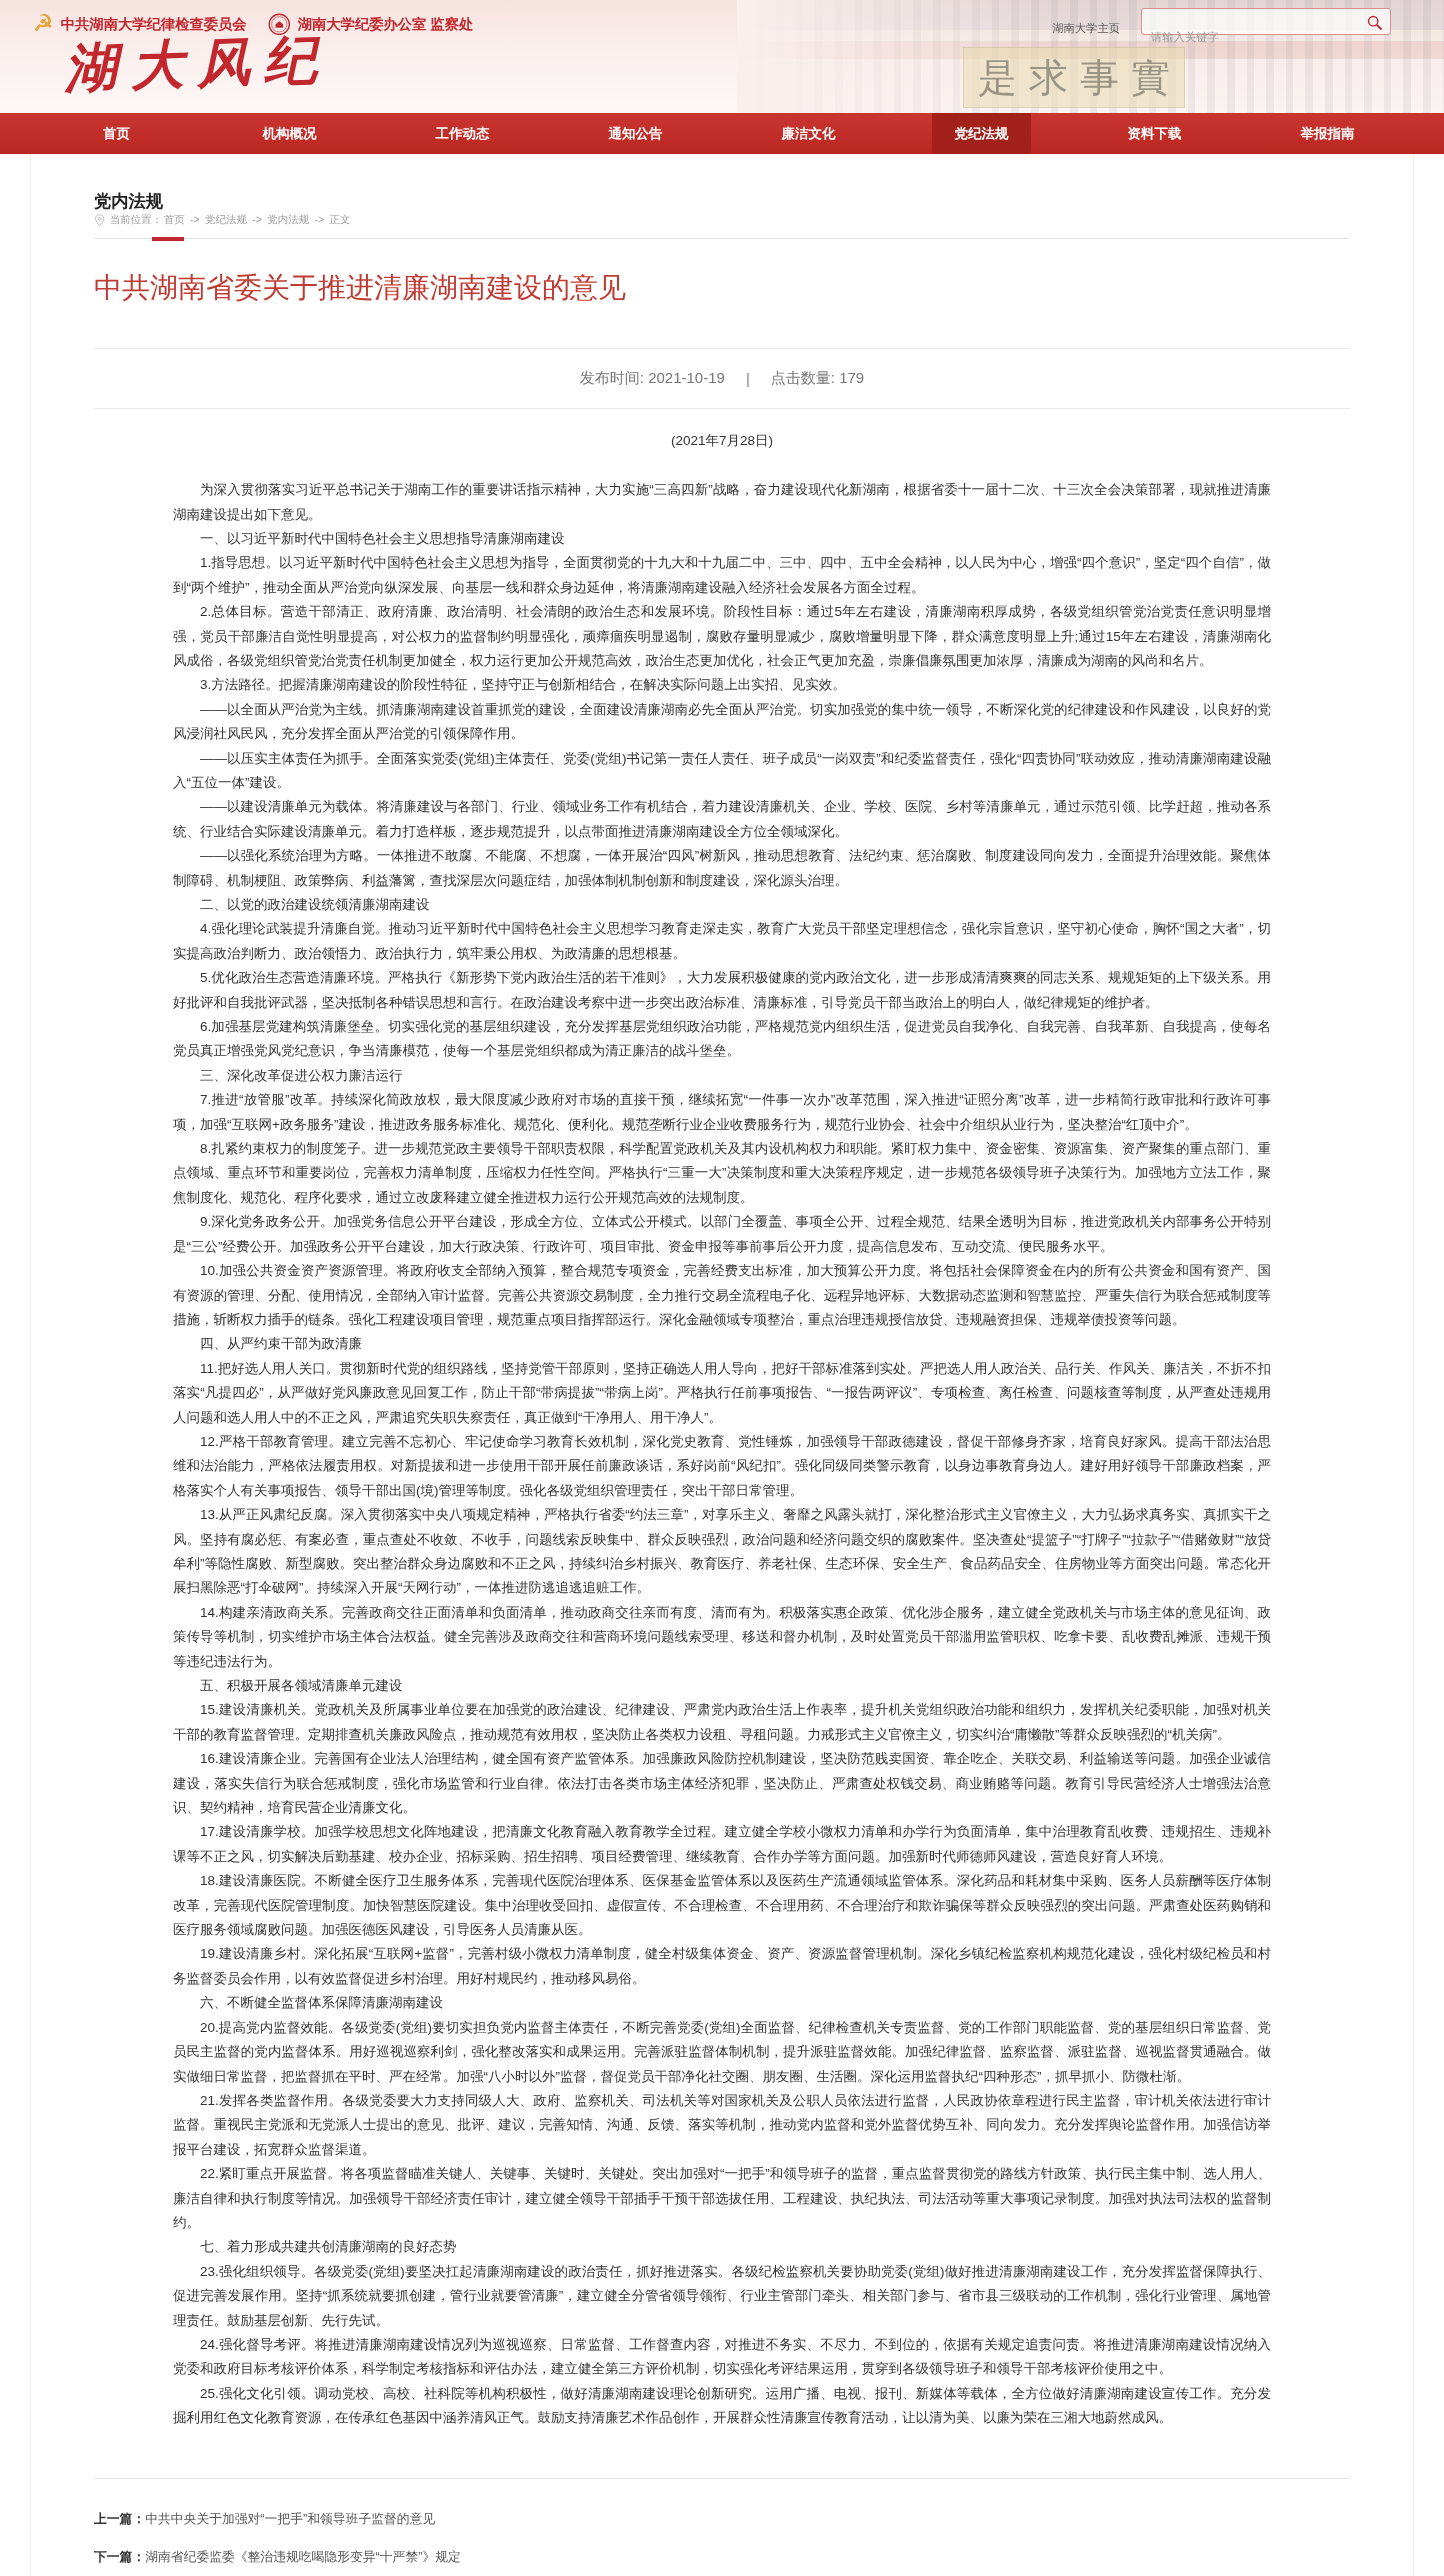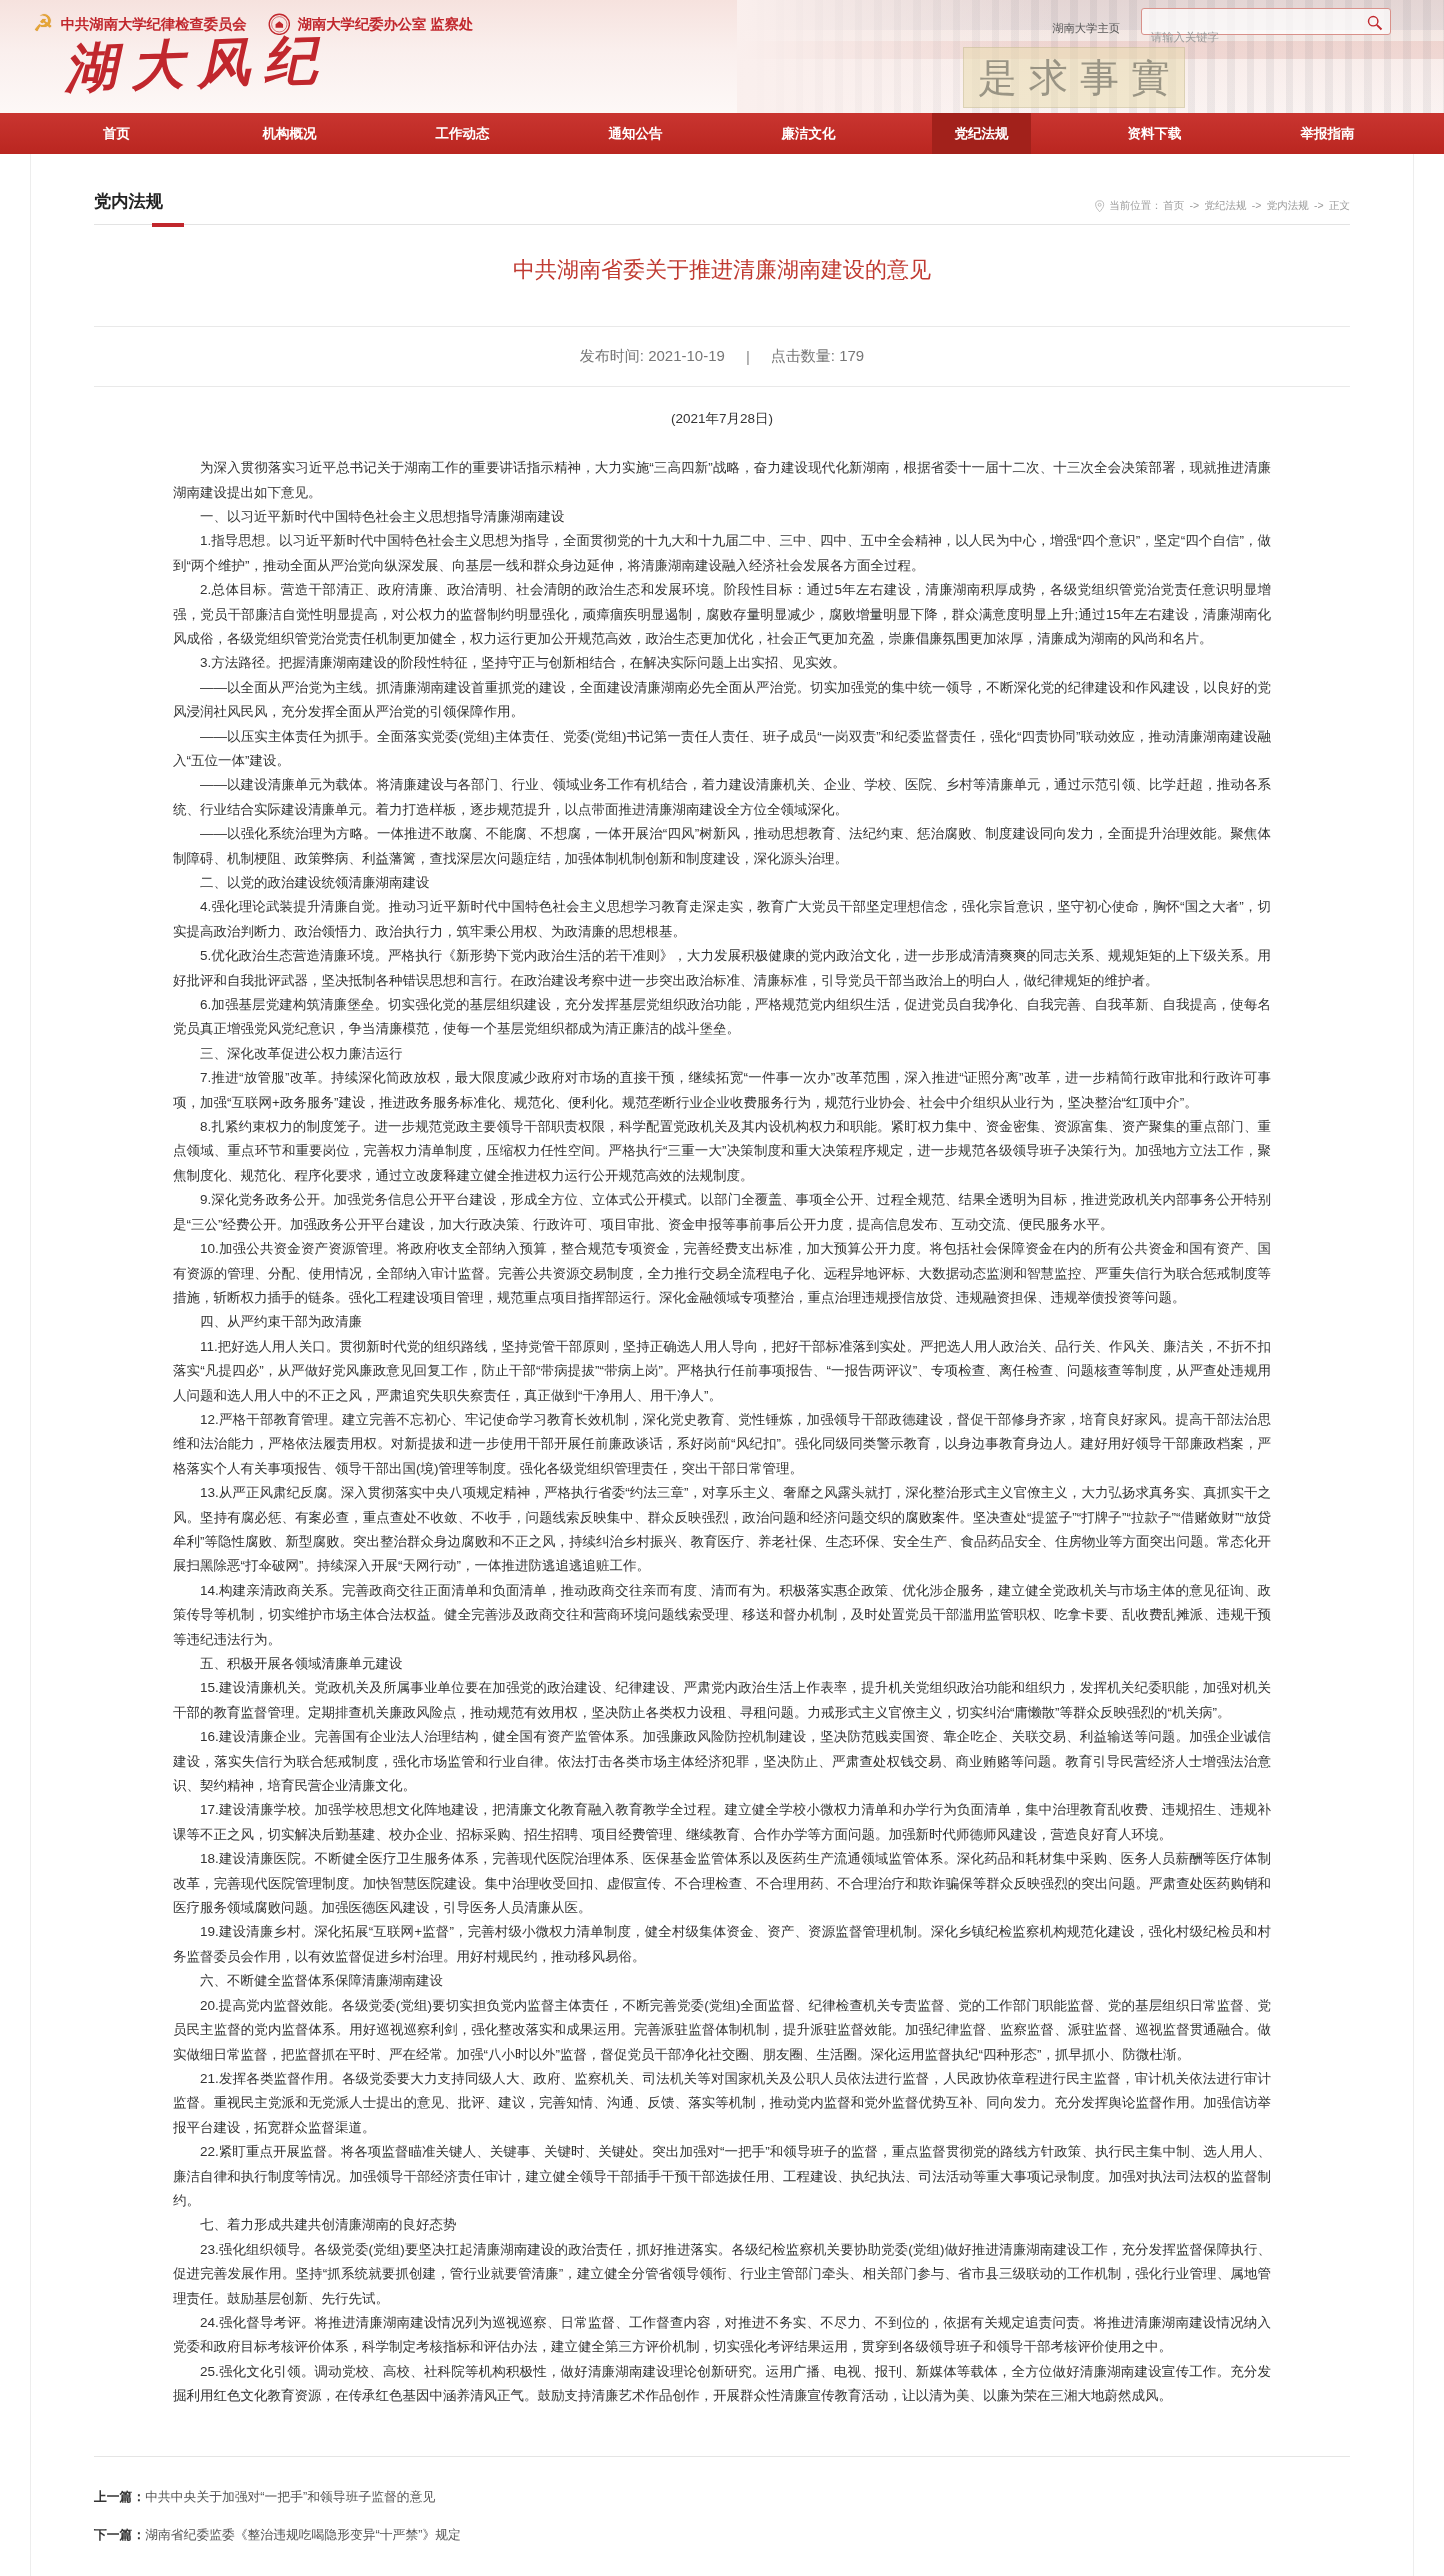--- a/index.html
+++ b/index.html
@@ -29,32 +29,32 @@
   .logo{position:absolute;left:64px;top:32px;font-family:"DejaVu Serif","Liberation Serif",serif;font-weight:bold;font-style:italic;font-size:53px;line-height:1.2;color:#c1272d;letter-spacing:13.5px;transform:rotate(-2deg);z-index:2;text-decoration:none;}
 
   
   .mainnav{display:flex;height:41px;background:linear-gradient(180deg,#c93530,#ba2620);padding:0 30px;position:relative;z-index:4;}
   .nav-item{flex:1;text-align:center;color:#fff;font-size:13.5px;font-weight:bold;}
   .nav-item span{display:inline-block;height:41px;line-height:41px;padding:0 22.6px;}
   .nav-item.active span{background:#a2211b;}
 
   
   .wrapper{margin:0 30px;border:0.8px solid #ededed;border-top:none;padding:35px 63px 64px;background:#fff;}
-  .section-head{display:flex;justify-content:space-between;align-items:flex-end;}
+  .section-head{display:flex;justify-content:space-between;align-items:flex-start;flex-direction:column;}
   .page-title{font-size:17.3px;color:#222;margin:0;font-weight:bold;}
   .breadcrumb{color:#9b9b9b;font-size:10.5px;display:flex;align-items:center;}
   .breadcrumb a{color:#9b9b9b;text-decoration:none;}
   .bc-prefix{margin:0 1.5px 0 4.5px;}
   .crumbs{display:inline-flex;align-items:center;}
   .crumb .sep{margin:0 5.3px;}
   .crumb:last-child .sep{display:none;}
   .head-rule{margin-top:11.3px;height:0.8px;background:#e3e3e3;position:relative;}
   .red-seg{position:absolute;left:58px;top:-1.5px;width:32px;height:3.8px;background:#c1272d;}
 
-  .art-title{margin:30px 0 0;text-align:center;font-size:22px;color:#c03a31;font-weight:500;}
+  .art-title{margin:30px 0 0;text-align:left;font-size:28px;color:#c03a31;font-weight:500;}
   .meta{margin-top:41px;border-top:0.8px solid #e9e9e9;border-bottom:0.8px solid #e9e9e9;height:59px;display:flex;align-items:center;justify-content:center;gap:21px;color:#777;font-size:15px;}
   .msep{color:#8a8a8a;}
 
   .body{width:1098px;margin:19.6px auto 0;font-size:13.5px;line-height:24.4px;color:#333;}
   .date-line{text-align:center;margin:0 0 25px;}
   .para{margin:0;text-indent:2em;text-align:justify;}
 
   .pager{margin-top:47px;border-top:0.8px solid #e5e5e5;padding-top:32px;font-size:12.8px;}
   .pager p{margin:0 0 21px;}
   .pager b{color:#333;font-weight:bold;}

